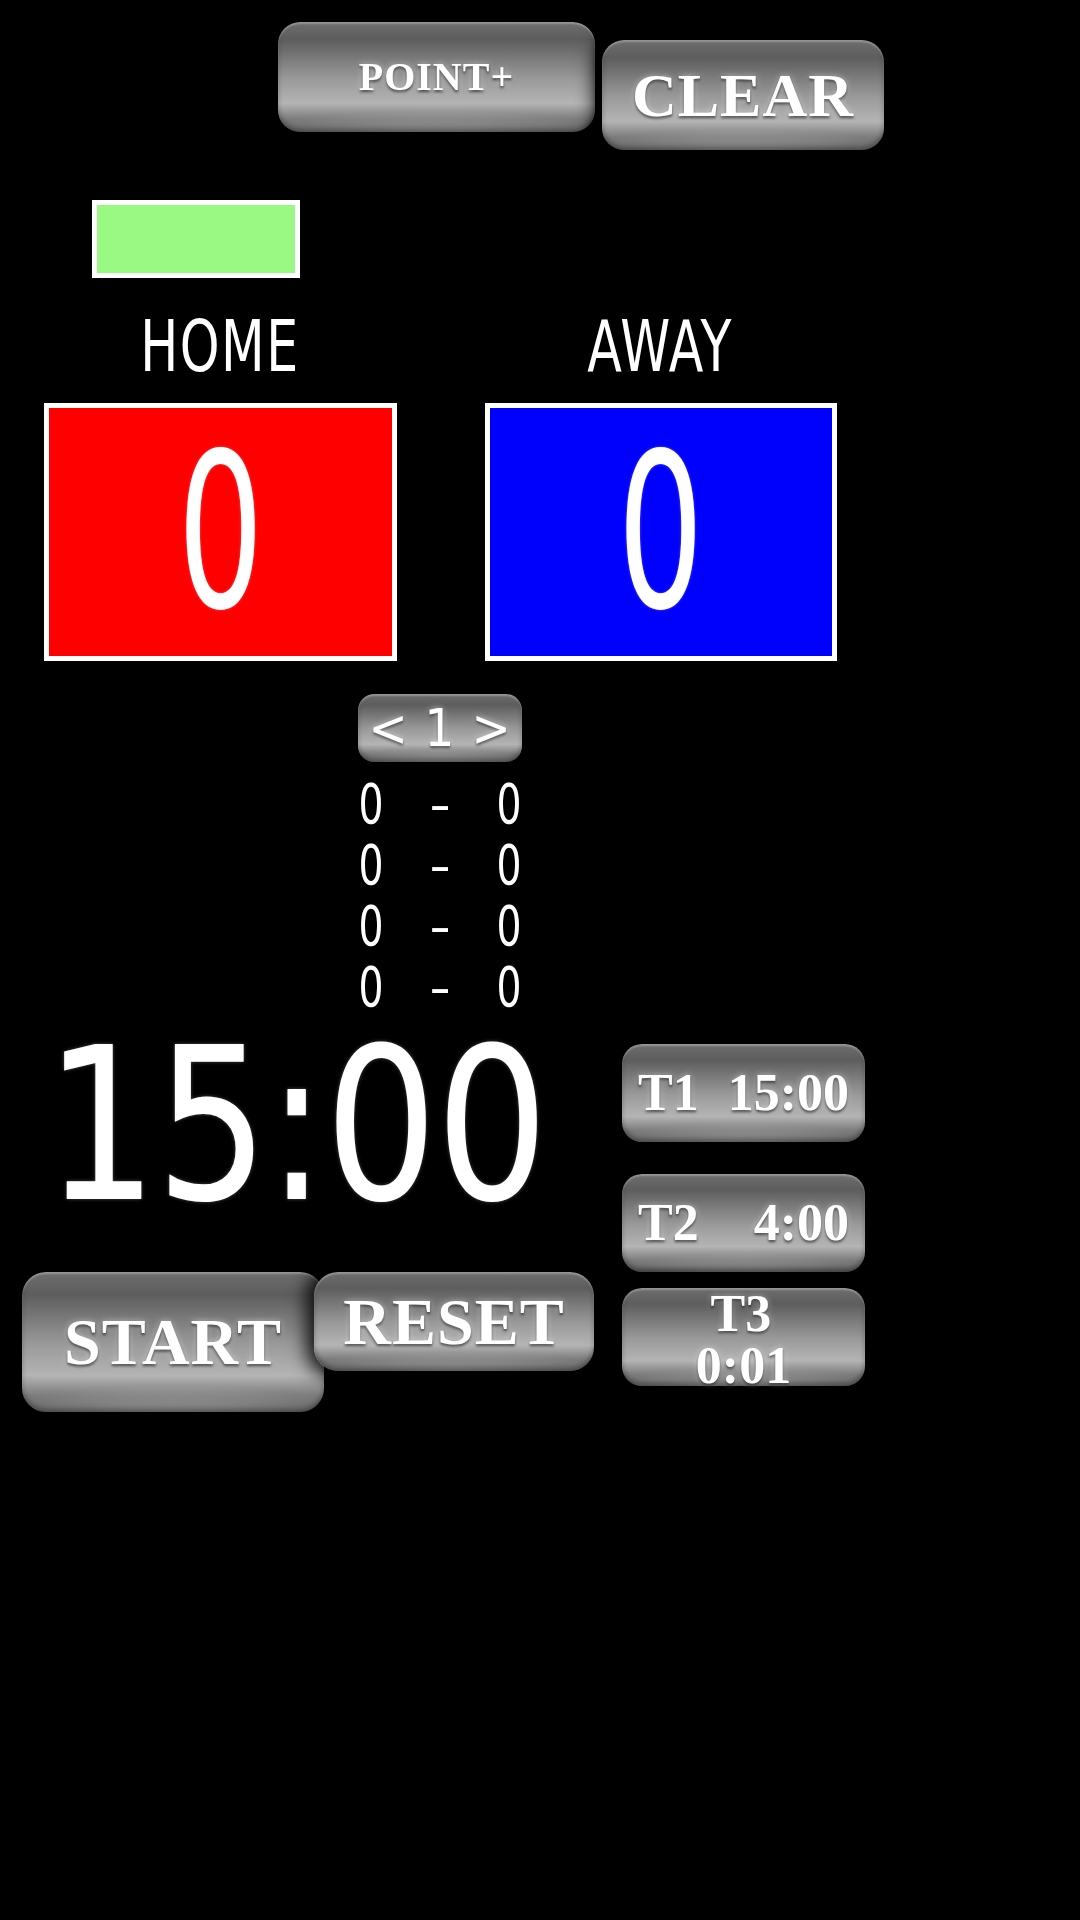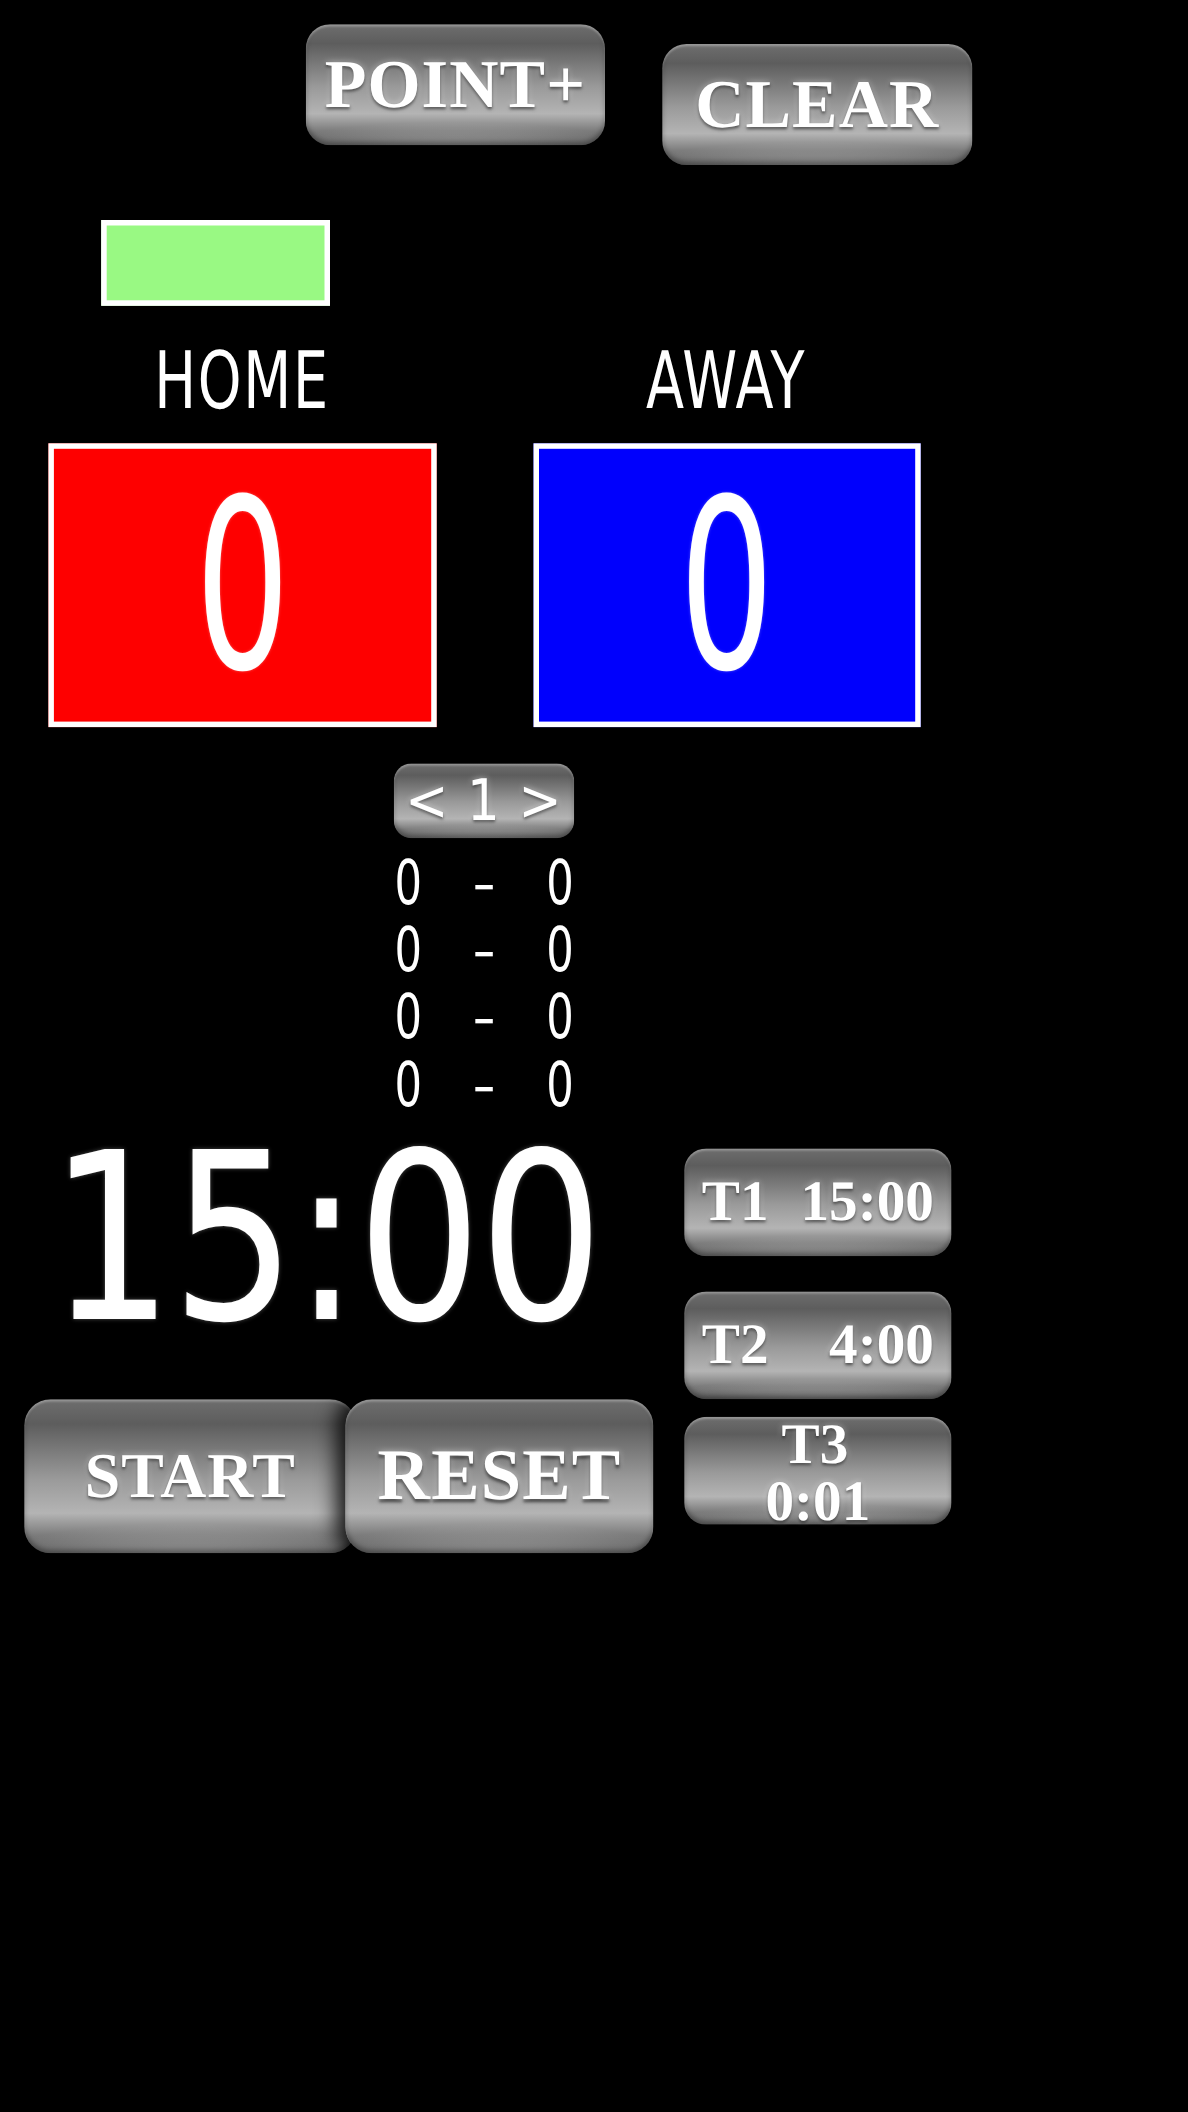--- a/index.html
+++ b/index.html
@@ -43,21 +43,21 @@
       radial-gradient(ellipse 120% 60% at 50% 118%, rgba(190,255,190,0.45) 0%, rgba(160,255,160,0.14) 42%, rgba(255,255,255,0) 64%),
       linear-gradient(to bottom, #1d4620 0%, #1f5024 16%, #2f7a34 52%, #3c8c40 74%, #27682b 88%, #1b431e 100%);
     box-shadow:
       inset 0 2px 2px rgba(255,255,255,0.22),
       inset 0 -3px 5px rgba(0,0,0,0.40),
       0 0 18px 8px rgba(0,0,0,0.85);
   }
 
   
   #btn-back   { left:24px;  top:22px;  width:218px; height:110px; font-size:62px; }
-  #btn-point  { left:278px; top:22px;  width:272px; height:110px; font-size:62px; }
+  #btn-point  { left:278px; top:22px;  width:317px; height:110px; font-size:40px; }
   #btn-clear  { left:602px; top:40px;  width:282px; height:110px; font-size:62px; }
 
   
   #indicator {
     position:absolute;
     left:92px; top:200px;
     width:208px; height:78px;
     background:#99f983;
     border:5px solid #ffffff;
   }
@@ -149,22 +149,22 @@
     font-weight:400;
     line-height:200px;
     letter-spacing:-2px;
     text-align:center;
     transform:scaleX(0.93);
     transform-origin:left center;
     text-shadow:0 0 4px rgba(255,255,255,0.30);
   }
 
   
-  #btn-start { left:22px;  top:1272px; width:302px; height:140px; font-size:58px; border-radius:24px; }
-  #btn-reset { left:314px; top:1272px; width:280px; height:140px; font-size:66px; border-radius:24px; }
+  #btn-start { left:22px;  top:1272px; width:302px; height:140px; font-size:66px; border-radius:24px; }
+  #btn-reset { left:314px; top:1272px; width:280px; height:99px; font-size:66px; border-radius:24px; }
 
   
   .preset {
     left:622px;
     width:243px; height:98px;
     font-size:52px;
     border-radius:20px;
     letter-spacing:0;
     padding:0 16px;
     justify-content:flex-start;

